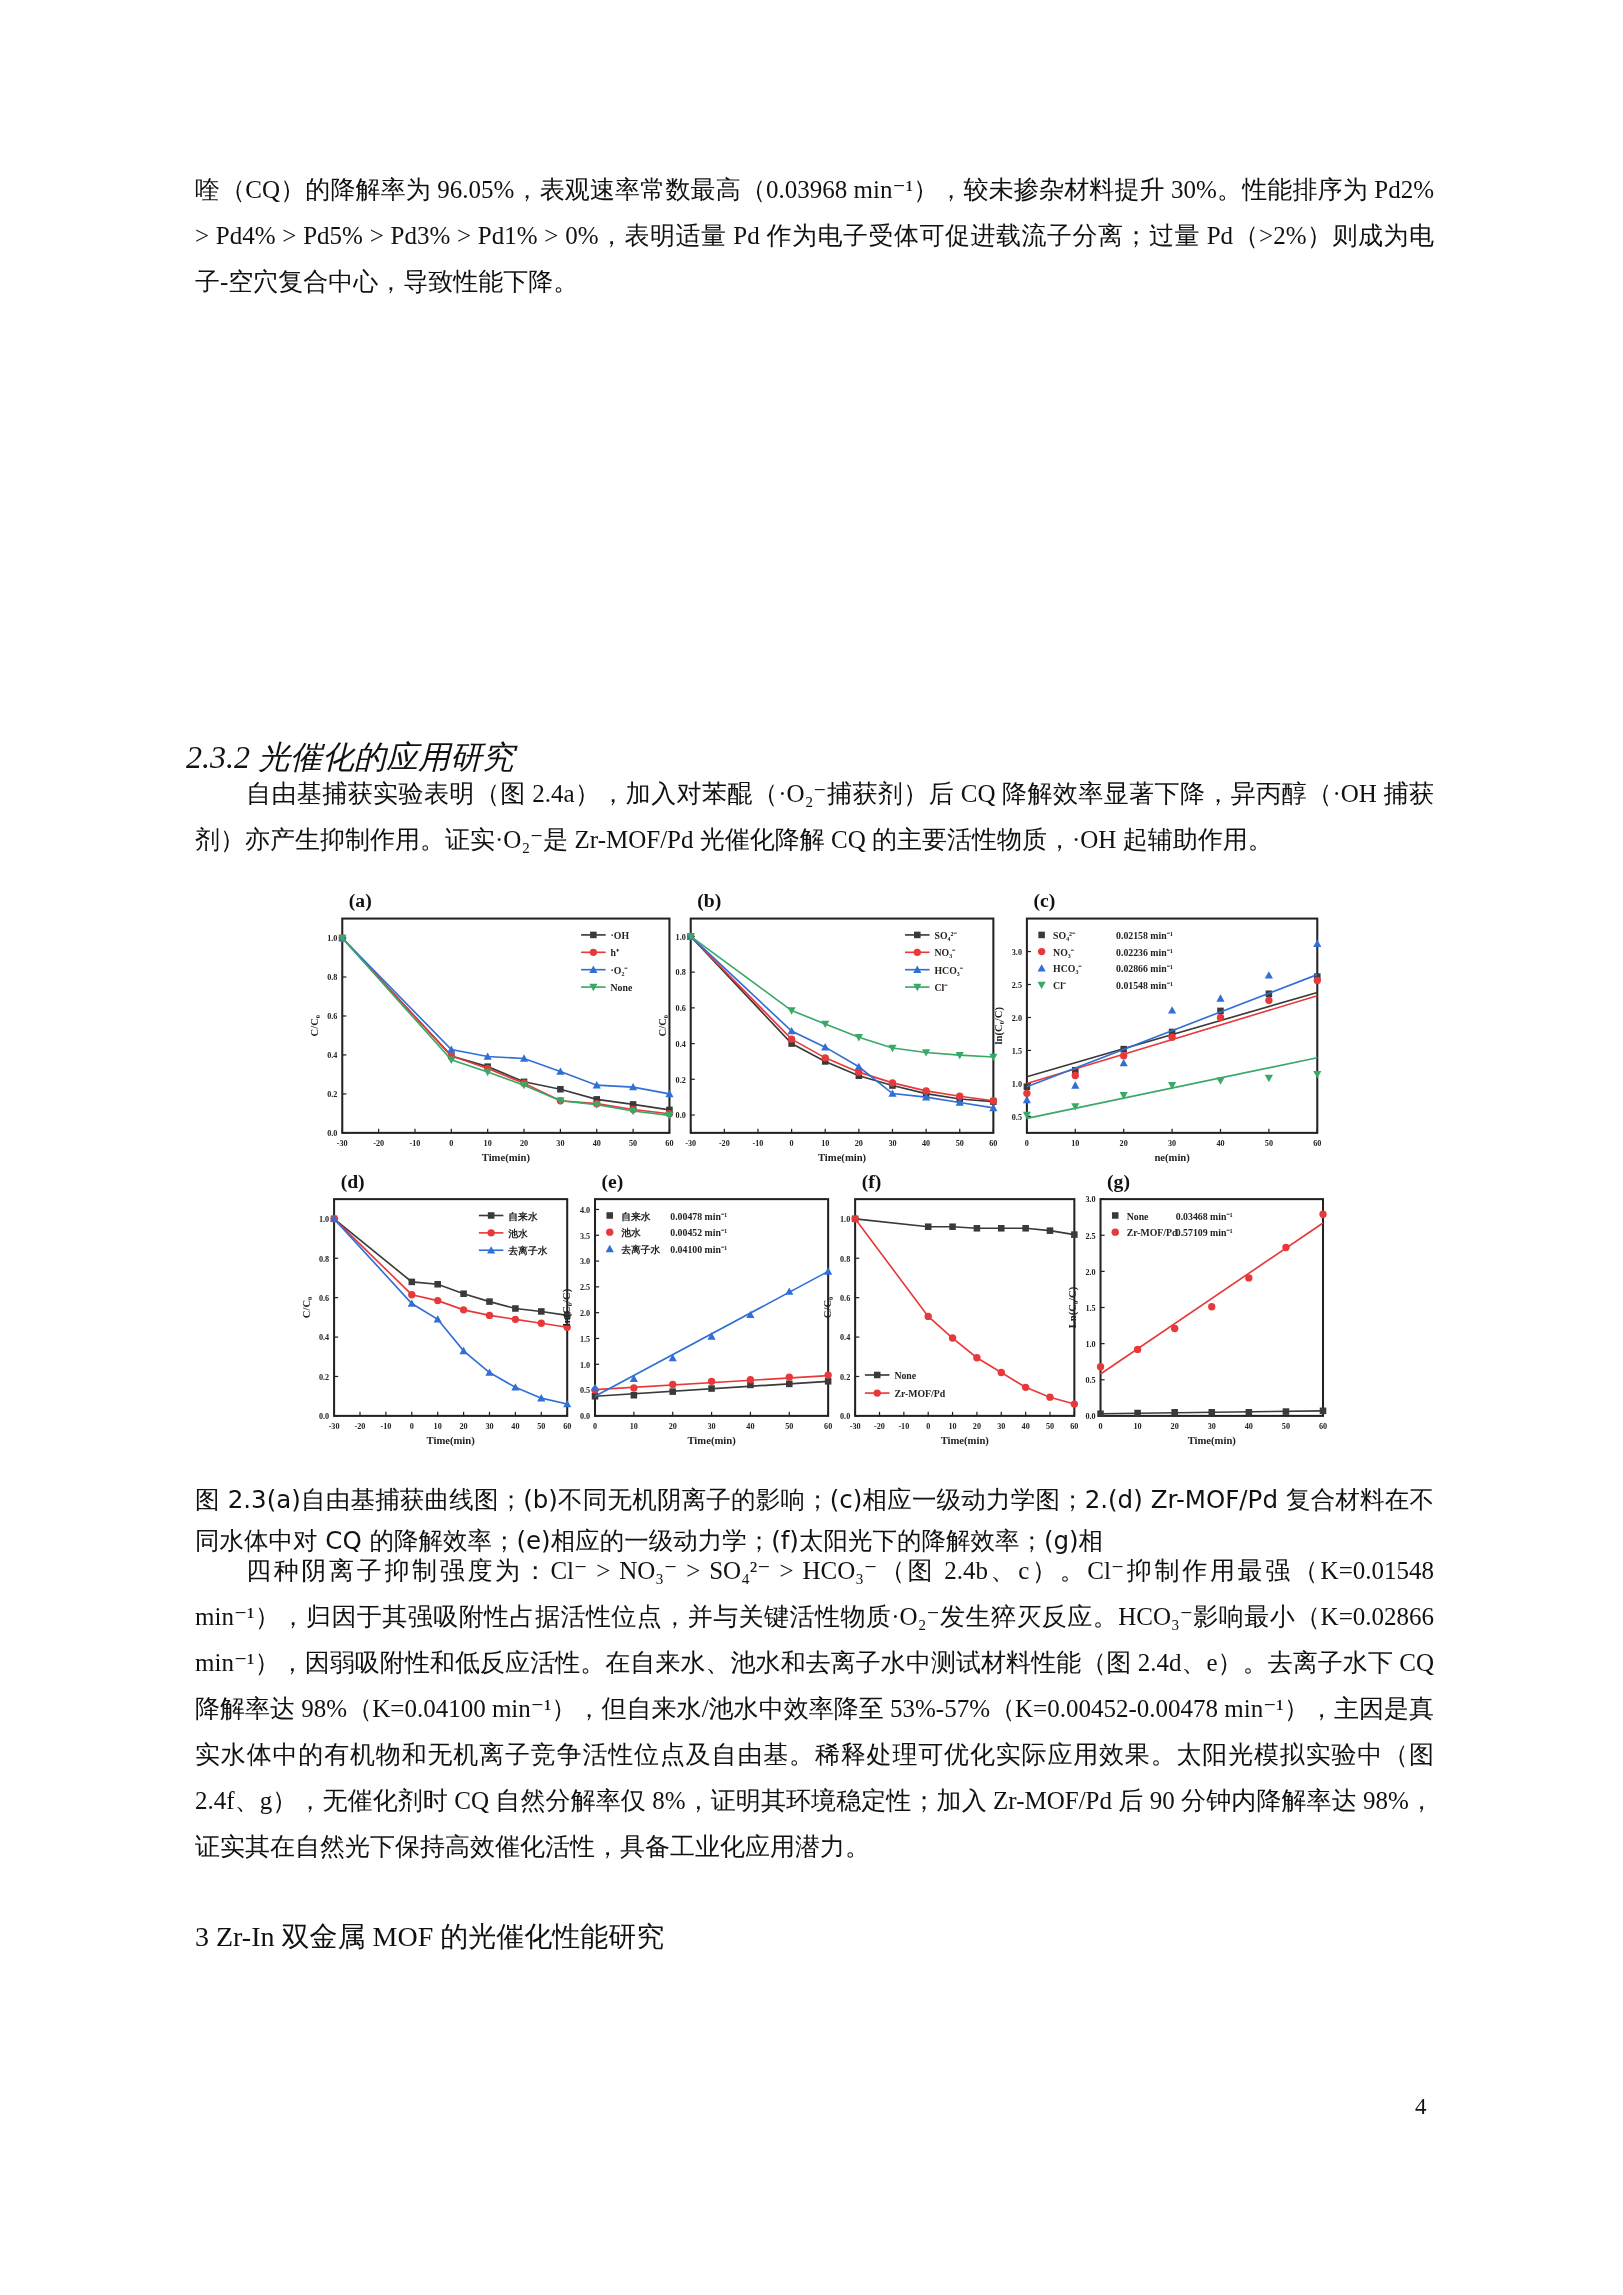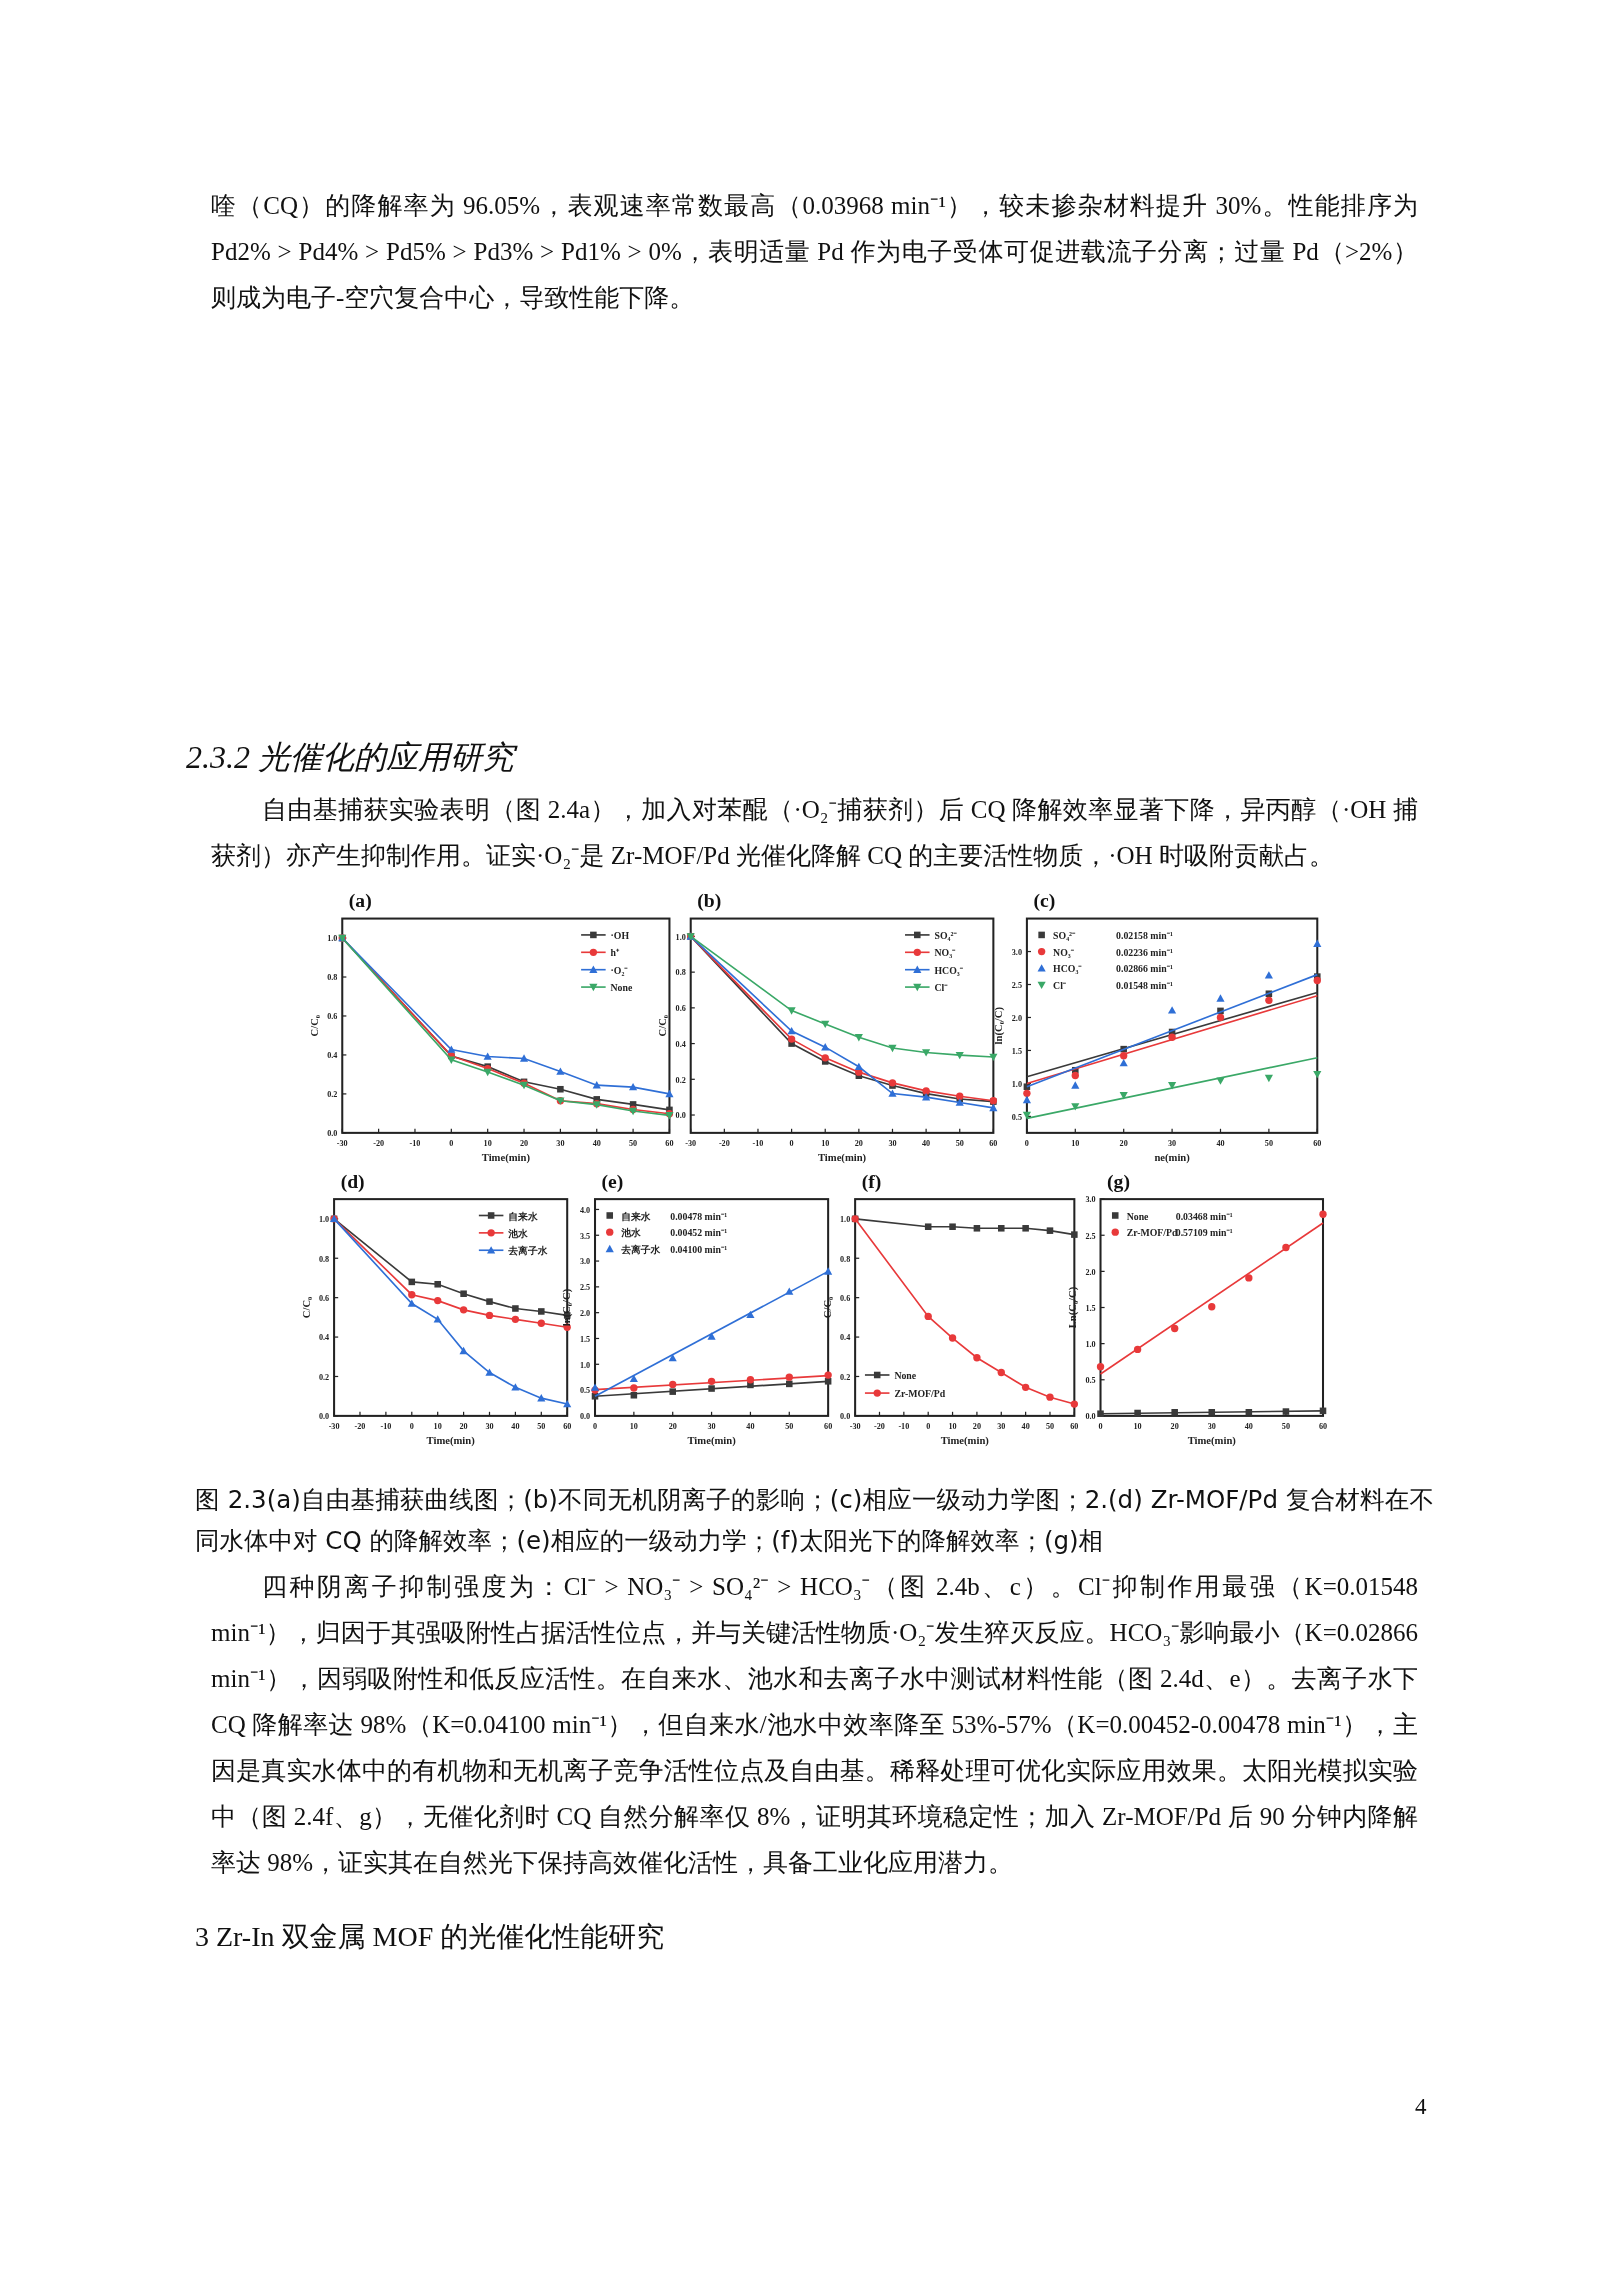--- a/index.html
+++ b/index.html
@@ -1,39 +1,39 @@
 <!DOCTYPE html>
 <html style="font-size:13px"><head>
 <meta charset="utf-8">
 <style>
   html, body { margin: 0; padding: 0; background: #ffffff; }
   body { width: 1623px; height: 2295px; position: relative; overflow: hidden;
          font-family: "Liberation Serif", "DejaVu Serif", serif; color: #111; }
   .text-block { position: absolute; left: 195px; width: 1239px; font-size: 25px; line-height: 46px; text-align: justify; }
-  .para { margin: 16px; font-family: Liberation Serif, serif; }
+  .para { margin: 0; }
   .indent { text-indent: 51px; }
   .subhead { position: absolute; left: 186px; font-size: 32px; line-height: 46px; font-style: italic; }
   .caption { position: absolute; left: 195px; width: 1239px; font-family: "DejaVu Sans", sans-serif; font-size: 24.5px; line-height: 41px; text-align: justify; }
   .caption .last { text-align: center; display: block; }
   .h1 { position: absolute; left: 195px; top: 1912px; font-size: 28px; line-height: 49px; }
   .page-num { position: absolute; left: 1415px; top: 2094px; font-size: 23px; }
   .figure { position: absolute; left: 303px; top: 884px; width: 1047px; height: 573px; }
   .figure svg { position: absolute; left: 0; top: 0; }
 </style>
 </head>
 <body>
 
 <div class="text-block" style="top:167px;">
   <p class="para">喹（CQ）的降解率为 96.05%，表观速率常数最高（0.03968 min⁻¹），较未掺杂材料提升 30%。性能排序为 Pd2% &gt; Pd4% &gt; Pd5% &gt; Pd3% &gt; Pd1% &gt; 0%，表明适量 Pd 作为电子受体可促进载流子分离；过量 Pd（&gt;2%）则成为电子-空穴复合中心，导致性能下降。</p>
 </div>
 
 <div class="subhead" style="top:734px;">2.3.2 光催化的应用研究</div>
 
 <div class="text-block" style="top:771px;">
-  <p class="para indent">自由基捕获实验表明（图 2.4a），加入对苯醌（·O₂⁻捕获剂）后 CQ 降解效率显著下降，异丙醇（·OH 捕获剂）亦产生抑制作用。证实·O₂⁻是 Zr-MOF/Pd 光催化降解 CQ 的主要活性物质，·OH 时吸附贡献占。</p>
+  <p class="para indent">自由基捕获实验表明（图 2.4a），加入对苯醌（·O₂⁻捕获剂）后 CQ 降解效率显著下降，异丙醇（·OH 捕获剂）亦产生抑制作用。证实·O₂⁻是 Zr-MOF/Pd 光催化降解 CQ 的主要活性物质，·OH 起辅助作用。</p>
 </div>
 
 <div class="figure">
   <svg id="fig-svg" width="1047" height="573" viewBox="0 0 1280 700">
       <text x="56" y="28" font-size="24" font-weight="bold" font-family="Liberation Serif, serif" fill="#111">(a)</text>
       <rect x="48" y="42" width="400" height="262" fill="none" stroke="#222" stroke-width="2.5"></rect>
       <line x1="48" y1="304" x2="48" y2="299" stroke="#222" stroke-width="1.5"></line>
       <text x="48" y="320" font-size="10" font-weight="bold" text-anchor="middle" font-family="Liberation Serif, serif" fill="#222">-30</text>
       <line x1="92.44444444444444" y1="304" x2="92.44444444444444" y2="299" stroke="#222" stroke-width="1.5"></line>
       <text x="92.44444444444444" y="320" font-size="10" font-weight="bold" text-anchor="middle" font-family="Liberation Serif, serif" fill="#222">-20</text>

